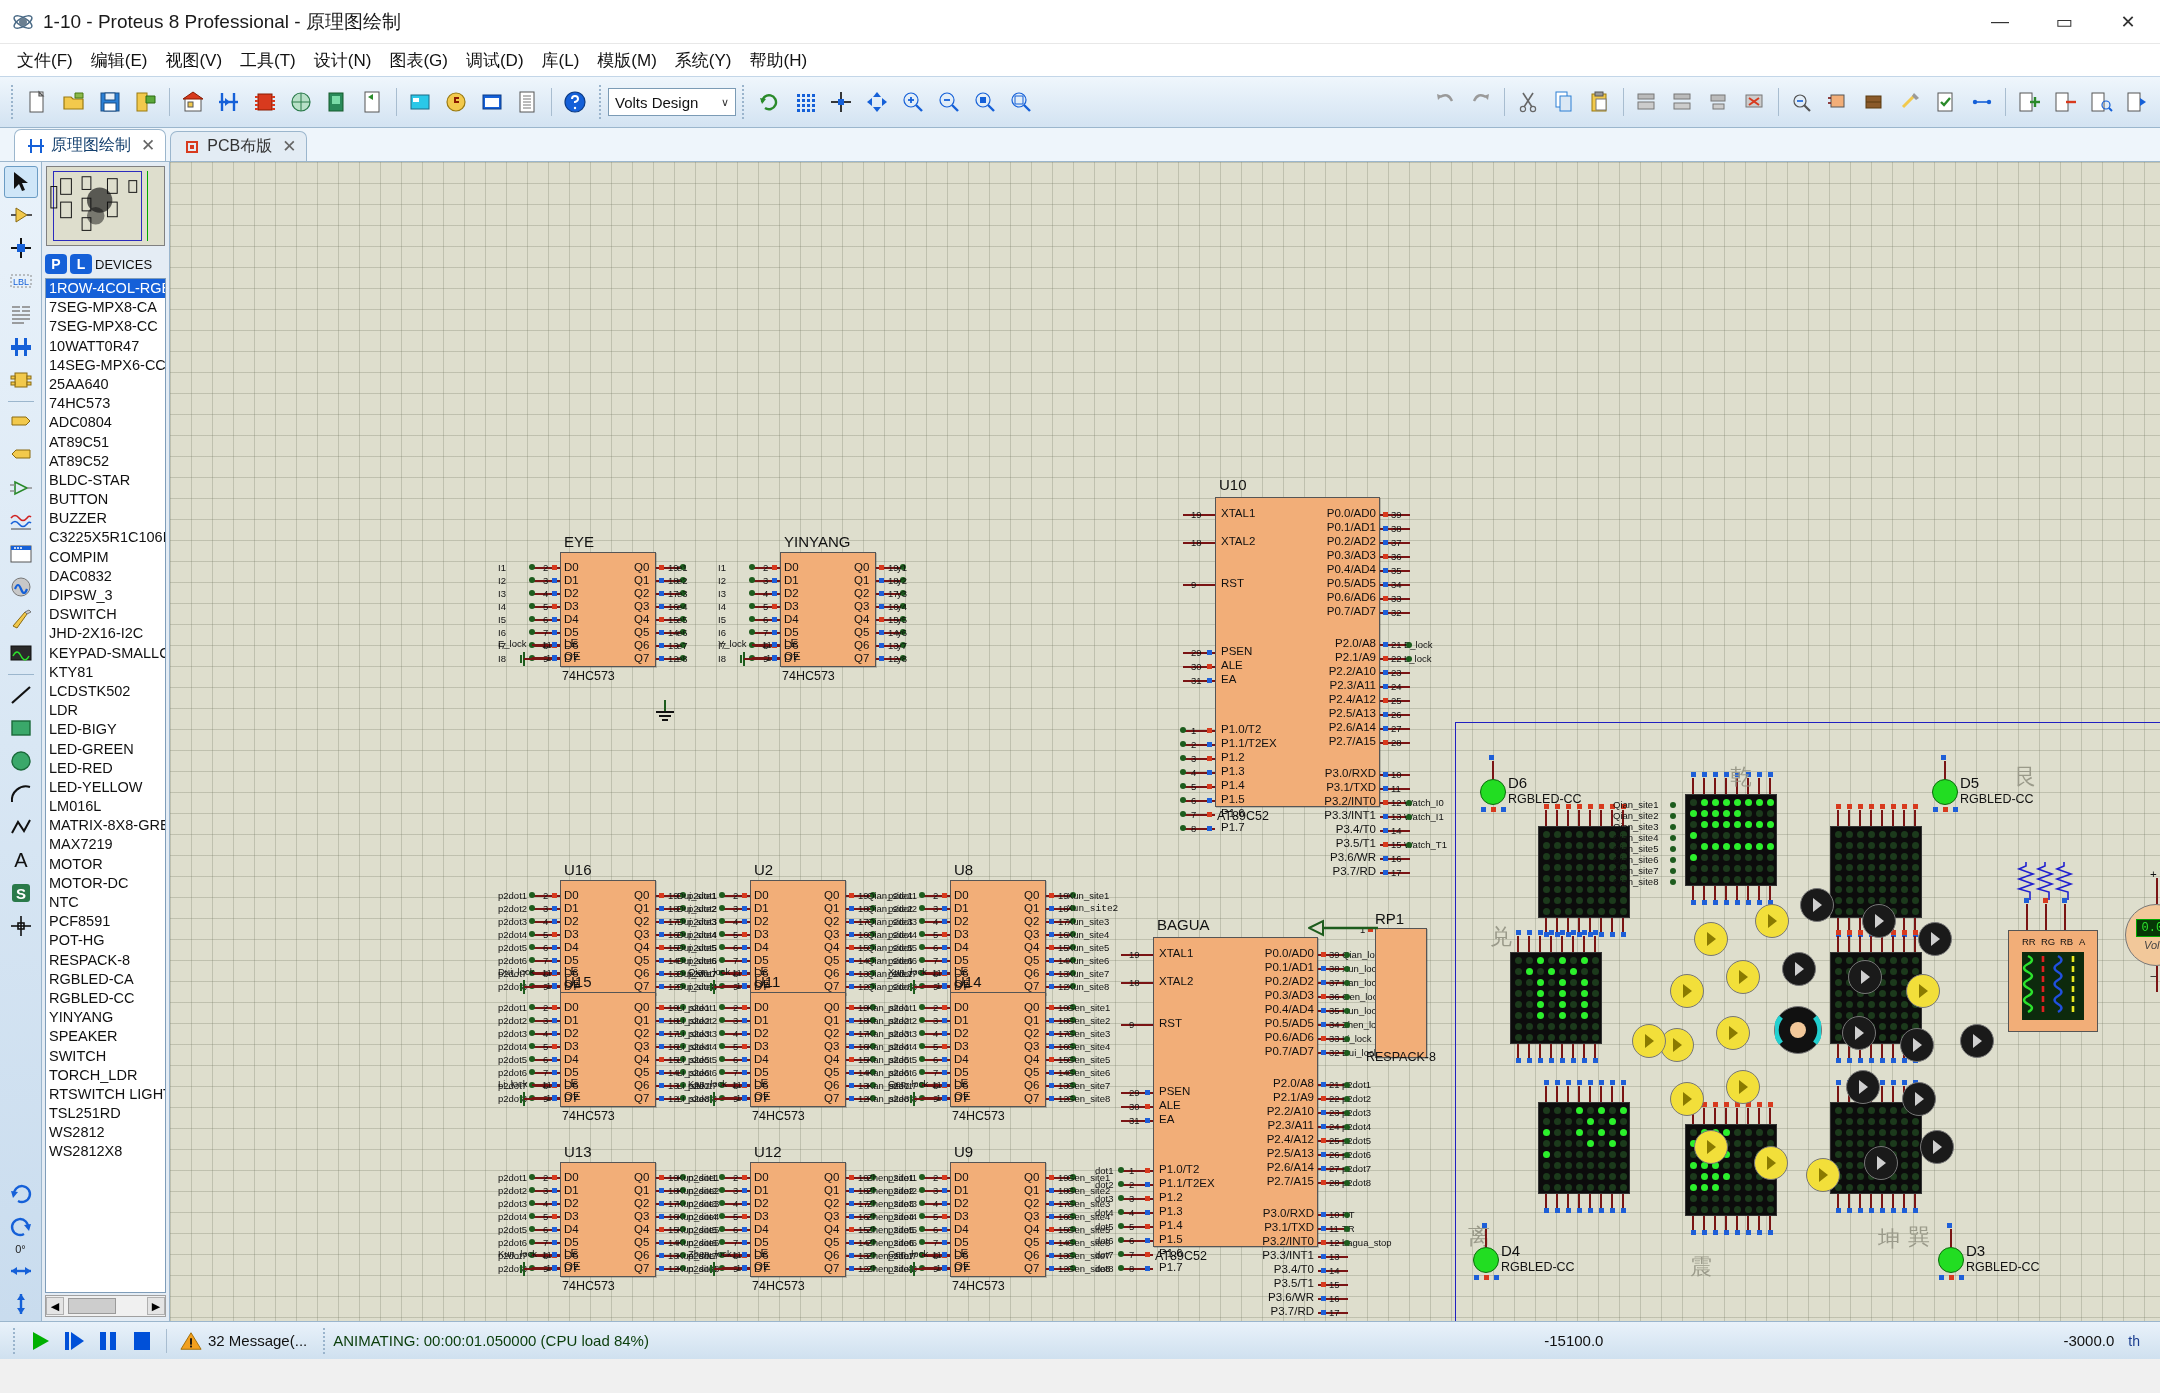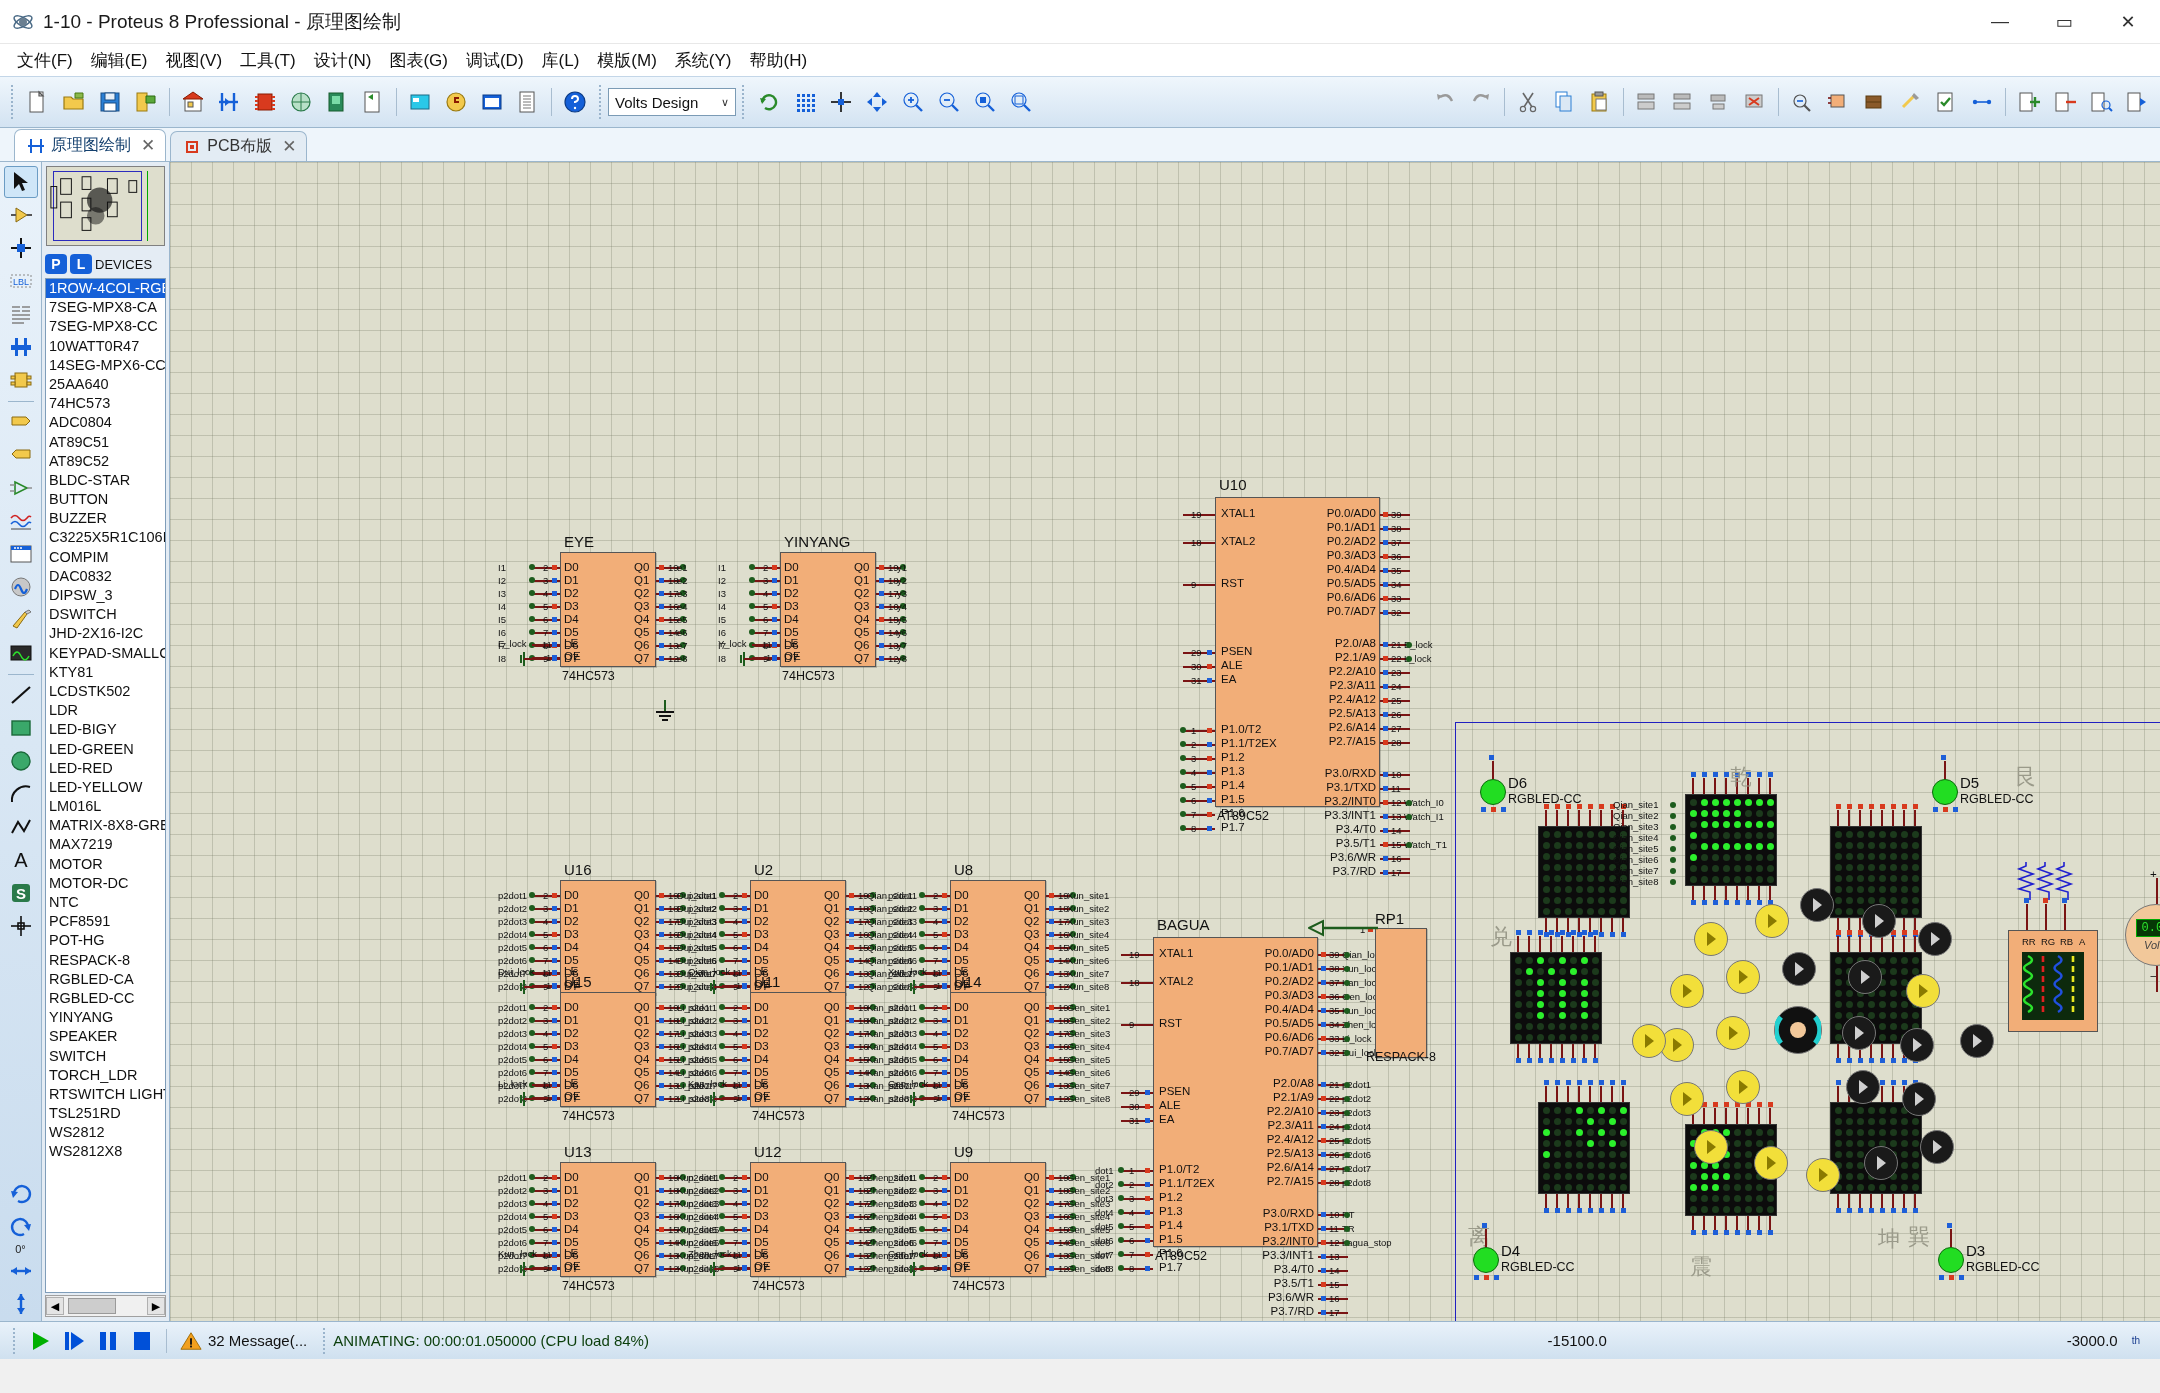--- a/index.html
+++ b/index.html
@@ -140,21 +140,21 @@
     border-top:1px solid #9bb6cd; display:flex; align-items:center; padding:0 6px; }
   .sb-btn { width:34px; height:30px; display:flex; align-items:center;
     justify-content:center; border:1px solid transparent; border-radius:3px; }
   .sb-sep { width:1px; height:24px; background:#a8bdd0; margin:0 7px; }
   .sb-dot { width:7px; height:26px; margin:0 5px;
     background-image:repeating-linear-gradient(to bottom,#9ab4cc 0 2px,transparent 2px 4px);
     background-size:2px 100%; background-repeat:no-repeat; background-position:2px 0; }
   #msg-text { font-size:15px; color:#111; }
   #anim-text { font-size:15px; color:#0a3d0a; }
   #coordA, #coordB { font-size:15px; color:#111; }
-  #coord-unit { font-size:10px; color:#1a3d8f; margin-left:14px; }
+  #coord-unit { font-size:14px; color:#1a3d8f; margin-left:14px; }
 </style>
 </head>
 <body>
 
 <div id="titlebar">
   <svg id="title-icon" viewBox="0 0 22 22">
     <ellipse cx="11" cy="11" rx="10" ry="4.2" fill="none" stroke="#4a6a86" stroke-width="1.4" transform="rotate(-30 11 11)"></ellipse>
     <ellipse cx="11" cy="11" rx="10" ry="4.2" fill="none" stroke="#4a6a86" stroke-width="1.4" transform="rotate(30 11 11)"></ellipse>
     <circle cx="11" cy="11" r="4" fill="#6a7f91"></circle>
   </svg>
@@ -1299,21 +1299,21 @@
         <div class="wire" style="left: 876px; top: 733px; width: 28px;"></div>
         <div class="sq r" style="left: 879px; top: 731px;"></div>
         <div class="pnum" style="left: 888px; top: 728px;">19</div>
         <div class="dot" style="left: 900px; top: 730px;"></div>
         <div class="net" style="left: 897px; top: 728px;">Xun_site1</div>
         <div class="pin-r" style="left: 854px; top: 740px;">Q1</div>
         <div class="wire" style="left: 876px; top: 746px; width: 28px;"></div>
         <div class="sq b" style="left: 879px; top: 744px;"></div>
         <div class="pnum" style="left: 888px; top: 741px;">18</div>
         <div class="dot" style="left: 900px; top: 743px;"></div>
-        <div class="net" style="left: 897px; top: 741px;">Xun_site2</div>
+        <div class="net" style="left: 897px; top: 741px; font-family: Liberation Mono, monospace;">Xun_site2</div>
         <div class="pin-r" style="left: 854px; top: 753px;">Q2</div>
         <div class="wire" style="left: 876px; top: 759px; width: 28px;"></div>
         <div class="sq b" style="left: 879px; top: 757px;"></div>
         <div class="pnum" style="left: 888px; top: 754px;">17</div>
         <div class="dot" style="left: 900px; top: 756px;"></div>
         <div class="net" style="left: 897px; top: 754px;">Xun_site3</div>
         <div class="pin-r" style="left: 854px; top: 766px;">Q3</div>
         <div class="wire" style="left: 876px; top: 772px; width: 28px;"></div>
         <div class="sq b" style="left: 879px; top: 770px;"></div>
         <div class="pnum" style="left: 888px; top: 767px;">16</div>

